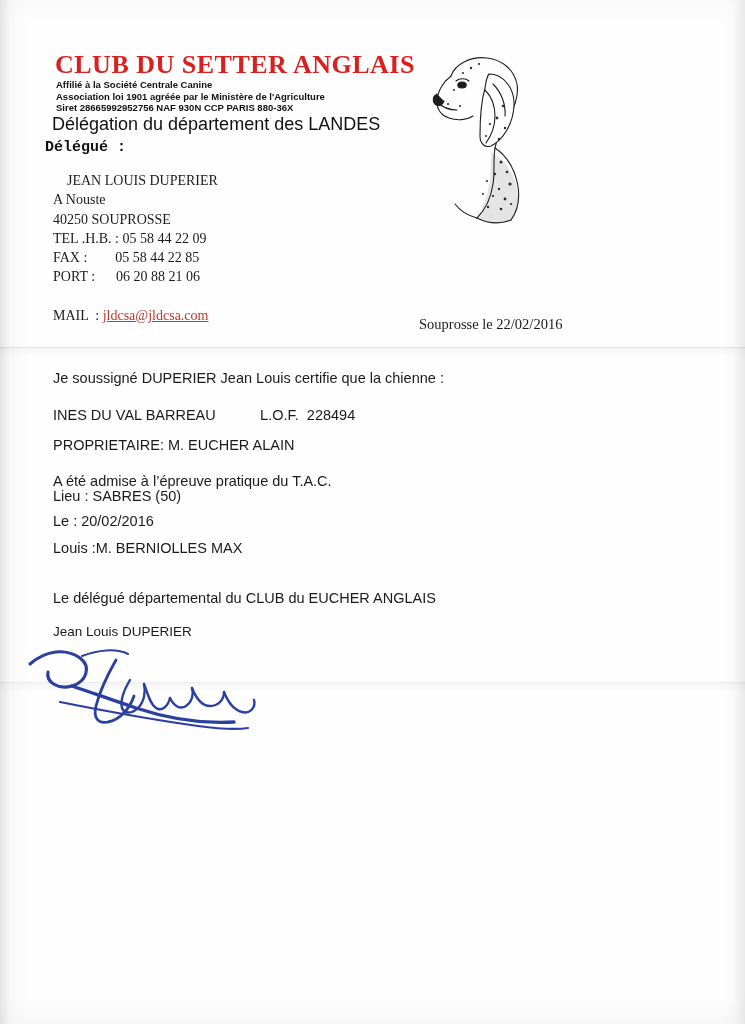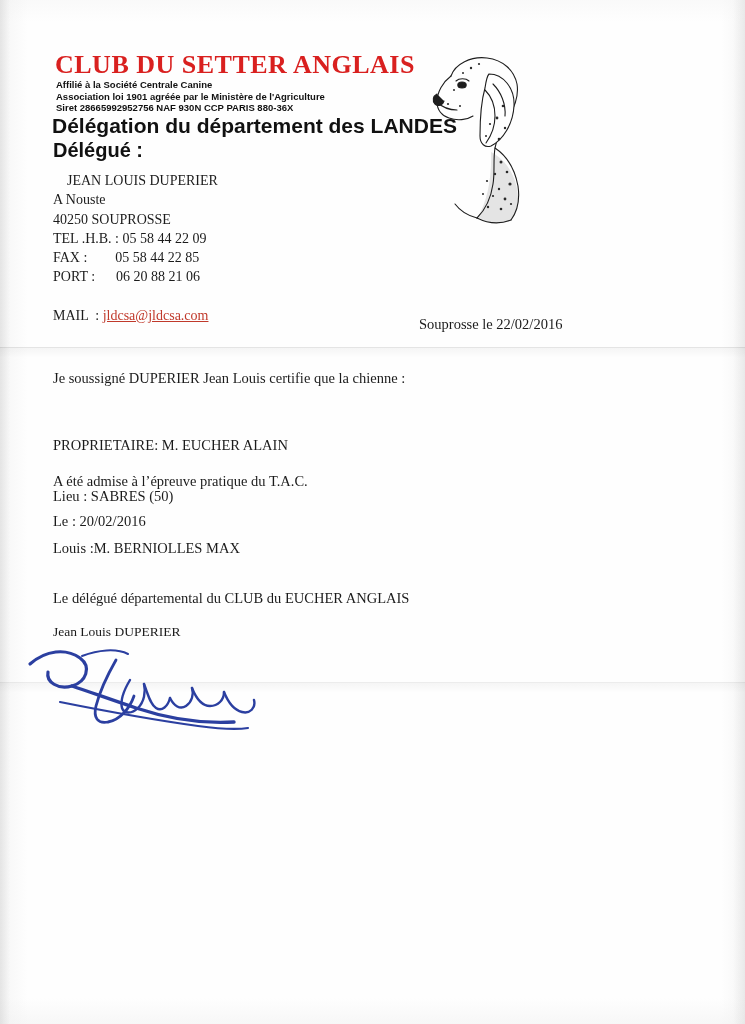--- a/index.html
+++ b/index.html
@@ -79,31 +79,31 @@
     font-weight: bold;
     font-size: 9.5px;
     line-height: 11.5px;
     color: #111;
   }
   .delegation {
     position: absolute;
     left: 52px;
     top: 114px;
     font-family: "Liberation Sans", sans-serif;
+    font-weight: normal;
+    font-size: 18px;
+    color: #111;
+  }
+  .delegue-label {
+    position: absolute;
+    left: 45px;
+    top: 139px;
+    font-family: Liberation Mono, monospace;
     font-weight: bold;
-    font-size: 21px;
-    color: #111;
-  }
-  .delegue-label {
-    position: absolute;
-    left: 53px;
-    top: 139px;
-    font-family: Liberation Sans, sans-serif;
-    font-weight: bold;
-    font-size: 20px;
+    font-size: 15px;
     color: #111;
   }
   .contact {
     position: absolute;
     left: 53px;
     top: 152px;
     font-family: "Liberation Serif", serif;
     font-size: 14px;
     line-height: 19.2px;
     color: #1b1b1b;
@@ -132,21 +132,21 @@
     position: absolute;
     left: 419px;
     top: 316px;
     font-family: "Liberation Serif", serif;
     font-size: 14.5px;
     color: #1b1b1b;
   }
   .body-line {
     position: absolute;
     left: 53px;
-    font-family: Liberation Serif, serif;
+    font-family: Liberation Sans, sans-serif;
     font-size: 14.5px;
     color: #1b1b1b;
     white-space: pre;
   }
   .l-certify { top: 370px; }
   .l-dog     { top: 407px; }
   .l-owner   { top: 437px; }
   .l-admis   { top: 473px; }
   .l-lieu    { top: 488px; }
   .l-date    { top: 513px; }
@@ -253,20 +253,21 @@
         <path d="M76 108 C92 116, 102 134, 103 152 C104 164, 100 173, 95 177
                  C84 181, 72 179, 63 173 C72 158, 77 134, 76 108 Z"></path>
       </g>
     </svg>
   </div>
 
   <div class="place-date">Souprosse  le 22/02/2016</div>
 
   <div class="body-line l-certify">Je soussigné DUPERIER Jean Louis certifie que la chienne :</div>
 
+  <div class="body-line l-dog">INES DU VAL BARREAU           L.O.F.  228494</div>
 
   <div class="body-line l-owner">PROPRIETAIRE: M. EUCHER ALAIN</div>
 
   <div class="body-line l-admis">A été admise à l’épreuve pratique du T.A.C.</div>
 
   <div class="body-line l-lieu">Lieu : SABRES (50)</div>
 
   <div class="body-line l-date">Le : 20/02/2016</div>
 
   <div class="body-line l-judge">Louis :M. BERNIOLLES MAX</div>

